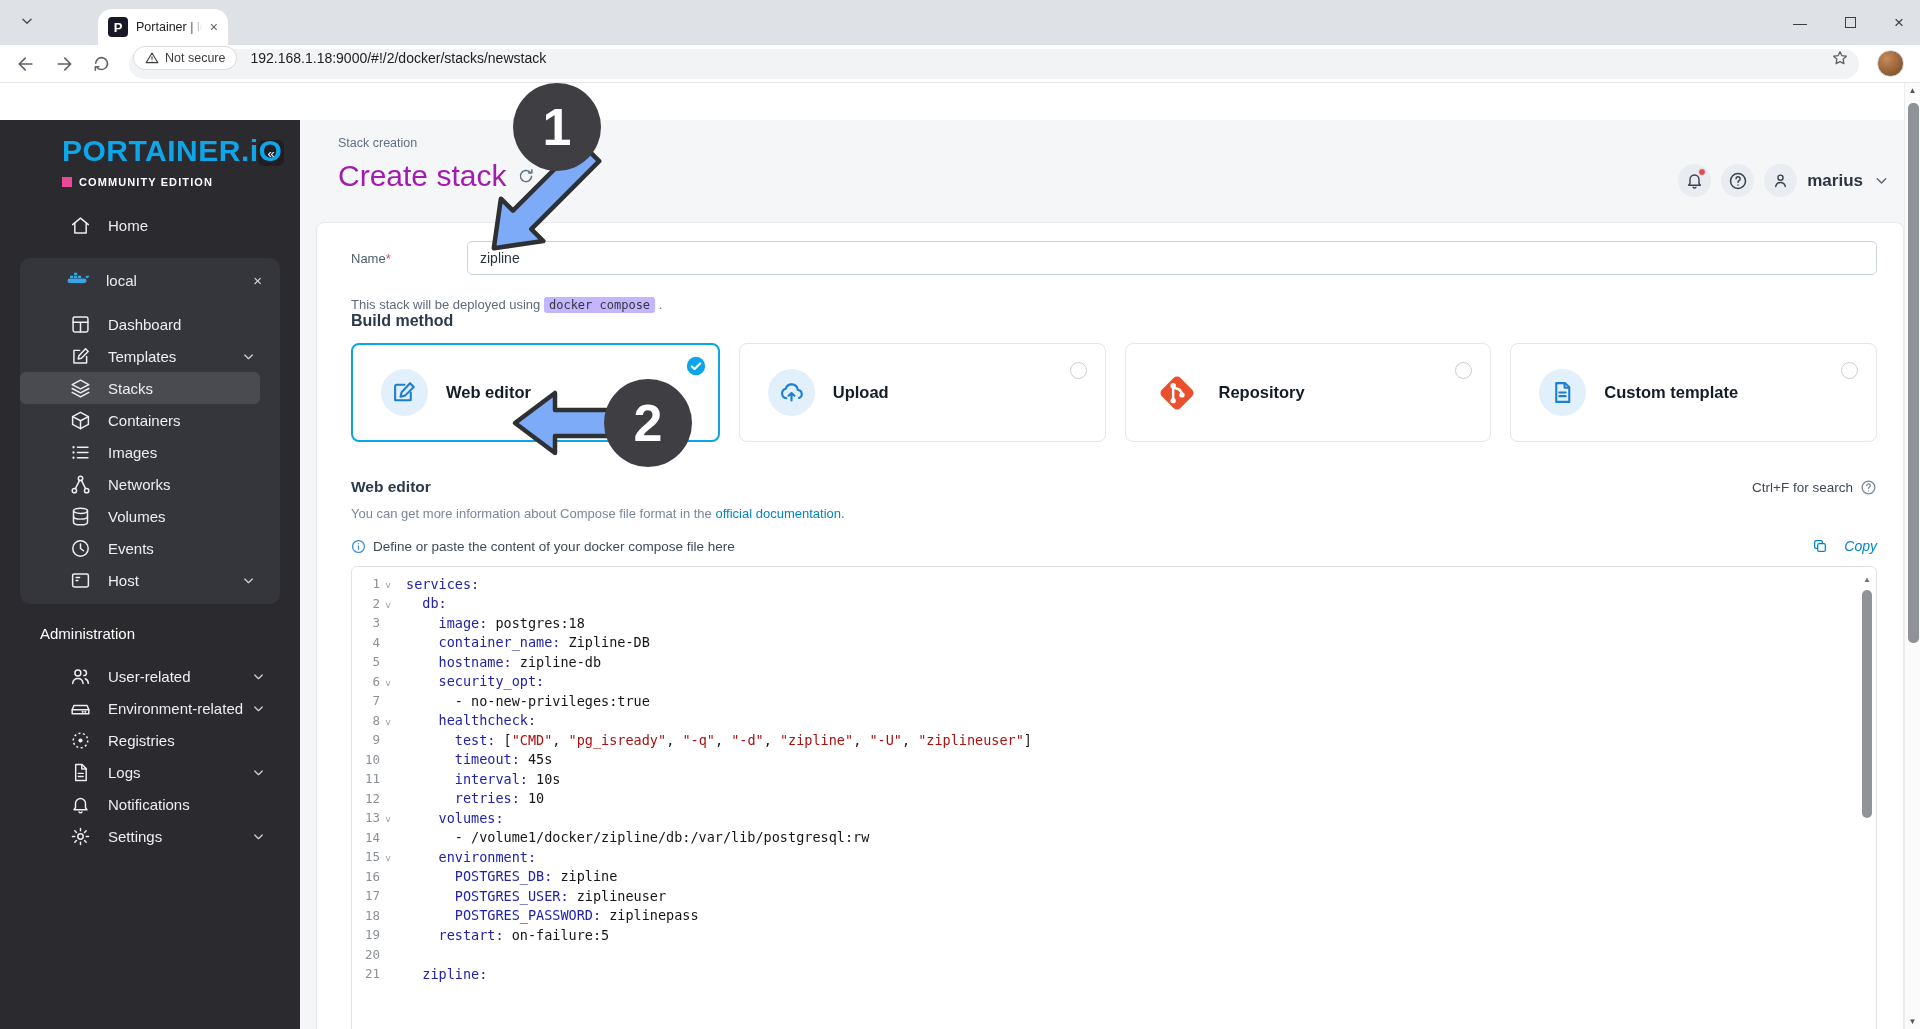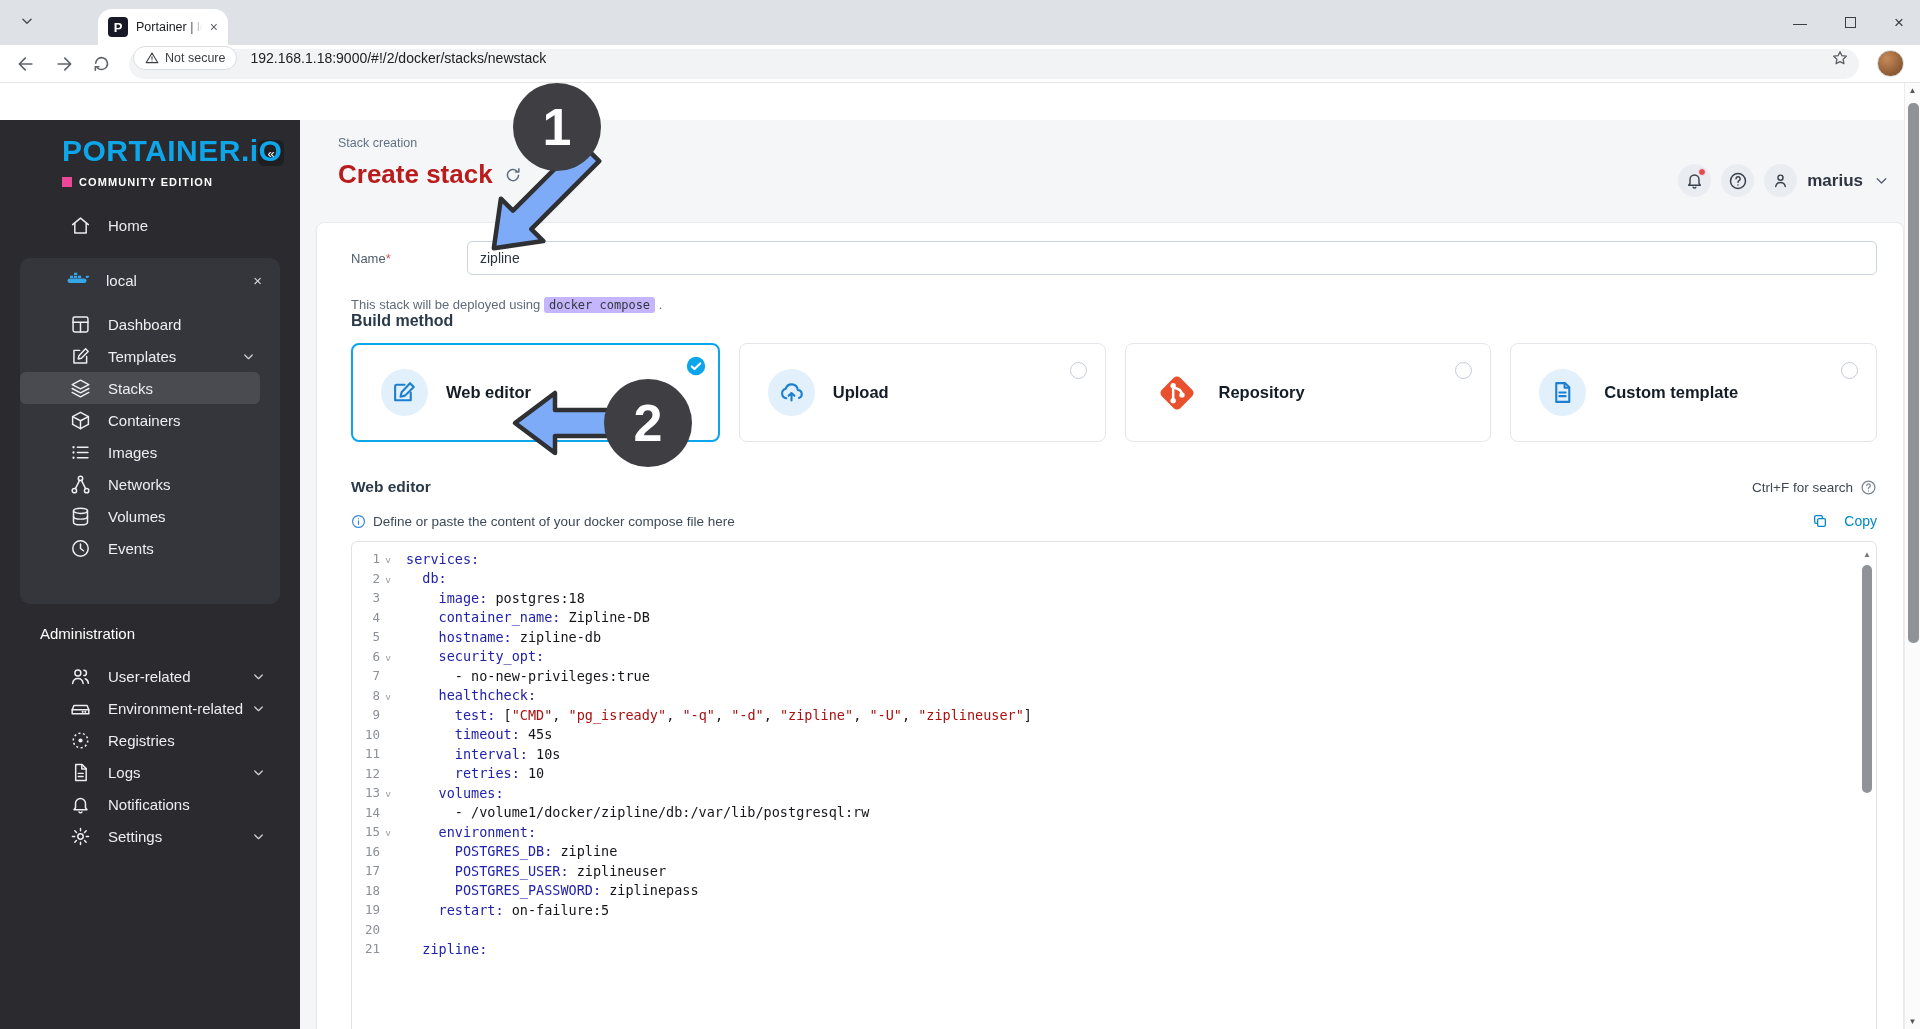--- a/index.html
+++ b/index.html
@@ -53,21 +53,21 @@
   .chev-right { position:absolute; right:24px; color:#cfd1d6; display:flex; }
   .admin-label { position:absolute; top:505px; left:40px; font-size:15px; color:#ffffff; }
   .admin-list { position:absolute; top:540px; left:0; right:0; }
   .admin-list .side-item { padding-left:70px; }
   .admin-list .chev-right { right:34px; }
 
   
   #main { position:relative; flex:1; background:#f5f6f8; padding-left:38px; }
   .crumbs { margin-top:16px; font-size:12.5px; color:#607183; }
   .title-row { display:flex; align-items:center; gap:11px; margin-top:9px; }
-  .page-title { font-size:26px; font-weight:700; color:#b91c1c; }
+  .page-title { font-size:30px; font-weight:400; color:#a21caf; }
   .head-right { position:absolute; top:44px; right:30px; display:flex; align-items:center; gap:10px; }
   .circle-ic { width:33px; height:33px; border-radius:50%; background:#e9edf2; display:flex; align-items:center; justify-content:center; color:#39414b; position:relative; }
   .username { font-size:17px; color:#2e3642; font-weight:700; }
 
   .card { position:absolute; top:102px; left:16px; right:16px; height:1200px; background:#fff;
           border:1px solid #e8eaee; border-radius:8px; box-shadow:0 1px 2px rgba(0,0,0,.05);
           padding:18px 26px 0 34px; }
 
   .name-row { display:flex; align-items:center; }
   .field-label { width:116px; font-size:13px; color:#4e5d6c; }
@@ -88,21 +88,21 @@
   .radio { position:absolute; top:18px; right:18px; width:17px; height:17px; border:1.5px solid #c6ccd4; border-radius:50%; background:#fff; }
   .checkmark { position:absolute; top:11px; right:12px; width:20px; height:20px; }
 
   .we-head { display:flex; justify-content:space-between; align-items:center; margin-top:36px; }
   .we-title { font-size:15.5px; font-weight:600; color:#2b3a4a; }
   .search-hint { display:flex; align-items:center; gap:7px; font-size:13.5px; color:#3f4852; }
   .we-doc { margin-top:10px; font-size:13px; color:#7a8799; }
   .doc-link { color:#0086c9; }
   .define-row { display:flex; justify-content:space-between; align-items:center; margin-top:17px; }
   .define-left { display:flex; align-items:center; gap:7px; font-size:13.5px; color:#3e4a57; }
-  .copy-btn { display:flex; align-items:center; gap:16px; font-size:14px; color:#0086c9; font-weight:500; }
+  .copy-btn { display:flex; align-items:center; gap:16px; font-size:14px; color:#0086c9; font-weight:500;font-style:italic; }
 
   .editor { margin-top:12px; border:1px solid #e0e4e9; border-radius:6px; background:#fff; height:560px;
             position:relative; overflow:hidden; padding-top:7px; }
   .cl { display:flex; height:19.5px; align-items:center; }
   .ln { width:28px; text-align:right; color:#8b9096; font-family:"DejaVu Sans Mono", monospace; font-size:12.5px; flex:0 0 auto; }
   .fold { width:16px; text-align:center; color:#969ca3; font-size:9.5px; flex:0 0 auto; padding-top:2px; }
   .codeln { white-space:pre; font-family:"DejaVu Sans Mono", monospace; font-size:13.5px; color:#16161a; padding-left:10px; }
   .tk-key { color:#2222aa; }
   .tk-str { color:#aa1111; }
   .tk-pln { color:#16161a; }
@@ -270,20 +270,32 @@
               </svg>
             <span>Volumes</span>
           </div>
           <div class="side-item">
             <svg width="21" height="21" viewBox="0 0 24 24" fill="none" stroke="currentColor" stroke-width="1.7" stroke-linecap="round" stroke-linejoin="round">
                 <circle cx="12" cy="12" r="8.8"></circle>
                 <path d="M12 6.8V12l3.4 2.6"></path>
               </svg>
             <span>Events</span>
           </div>
+          <div class="side-item">
+            <svg width="21" height="21" viewBox="0 0 24 24" fill="none" stroke="currentColor" stroke-width="1.7" stroke-linecap="round" stroke-linejoin="round">
+                <rect x="3" y="4.5" width="18" height="15" rx="2"></rect>
+                <path d="M7 8.5h4M7 12h2"></path>
+              </svg>
+            <span>Host</span>
+            <span class="chev-right">
+                <svg width="15" height="15" viewBox="0 0 24 24" fill="none" stroke="currentColor" stroke-width="2" stroke-linecap="round" stroke-linejoin="round">
+                  <path d="M6 9.5l6 6 6-6"></path>
+                </svg>
+              </span>
+          </div>
         </div>
       </div>
 
       <div class="admin-label">Administration</div>
       <div class="admin-list">
         <div class="side-item">
           <svg width="21" height="21" viewBox="0 0 24 24" fill="none" stroke="currentColor" stroke-width="1.7" stroke-linecap="round" stroke-linejoin="round">
               <circle cx="9" cy="8" r="3.4"></circle>
               <path d="M3 20c.5-3.4 2.9-5.6 6-5.6s5.5 2.2 6 5.6"></path>
               <path d="M15.8 4.9a3 3 0 0 1 0 6"></path>
@@ -466,20 +478,24 @@
         <div class="we-head">
           <span class="we-title">Web editor</span>
           <span class="search-hint">
             <span>Ctrl+F for search</span>
             <svg width="17" height="17" viewBox="0 0 24 24" fill="none" stroke="#7c8691" stroke-width="1.8" stroke-linecap="round" stroke-linejoin="round">
                 <circle cx="12" cy="12" r="9"></circle>
                 <path d="M9.6 9.3a2.5 2.5 0 1 1 3.5 2.4c-.8.4-1.1.9-1.1 1.8"></path>
                 <path d="M12 16.8h.01"></path>
               </svg>
           </span>
+        </div>
+        <div class="we-doc">
+          <span>You can get more information about Compose file format in the</span>
+          <span class="doc-link">official documentation</span><span class="doc-link">.</span>
         </div>
 
         <div class="define-row">
           <span class="define-left">
             <svg width="15" height="15" viewBox="0 0 24 24" fill="none" stroke="#3f8cd6" stroke-width="2" stroke-linecap="round">
                 <circle cx="12" cy="12" r="9.5"></circle>
                 <path d="M12 7.5h.01M12 11v5.5"></path>
               </svg>
             <span>Define or paste the content of your docker compose file here</span>
           </span>

